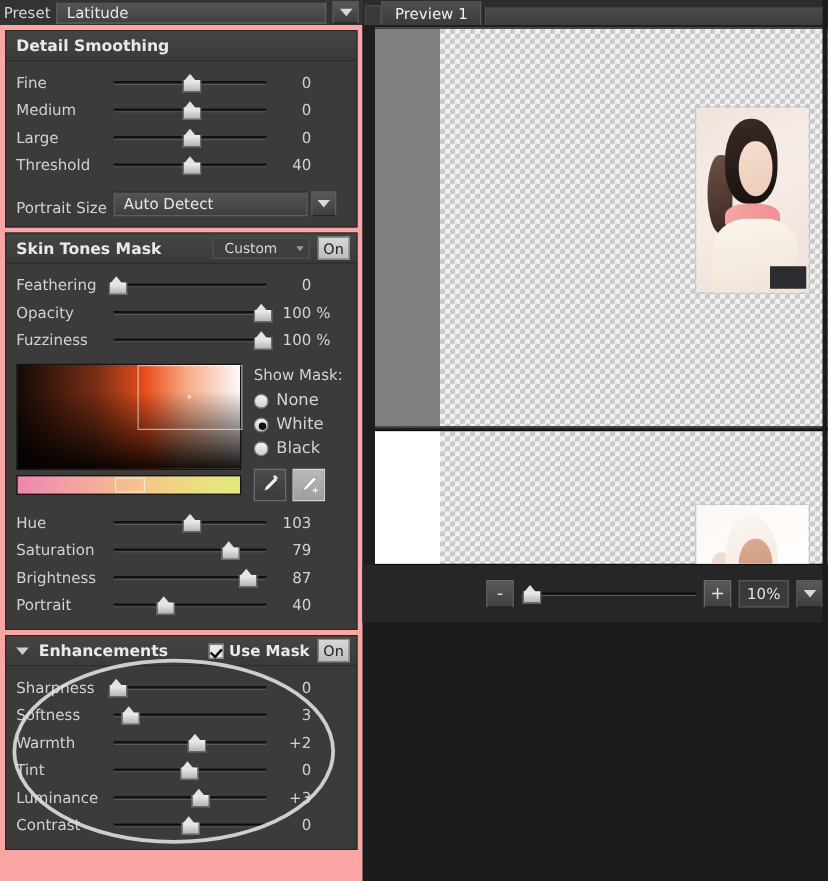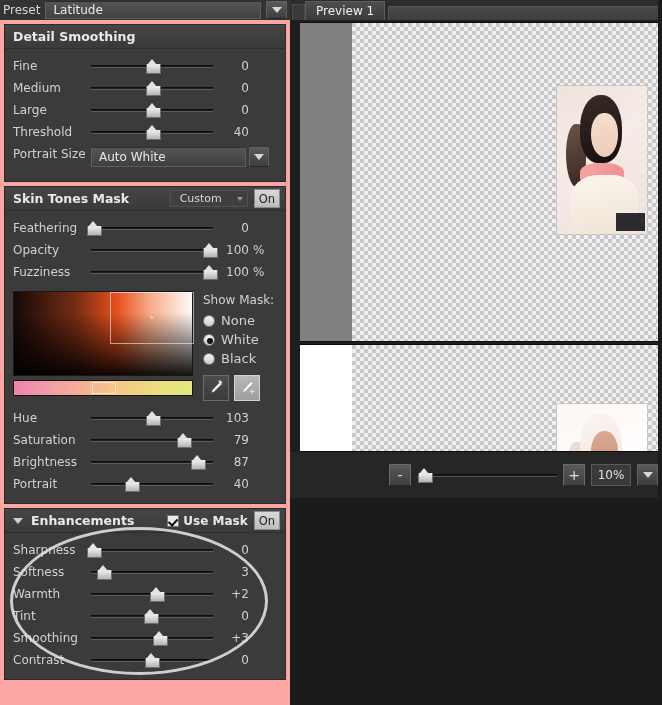--- a/index.html
+++ b/index.html
@@ -124,21 +124,21 @@
     border-left: 5.5px solid transparent; border-right: 5.5px solid transparent;
     border-bottom: 6px solid #e4e4e4;
   }
   .val {
     width: 30px; text-align: right; color: #d2d2d2; font-size: 12px;
     margin-left: 6px;
   }
   .unit { width: 14px; color: #d2d2d2; font-size: 12px; margin-left: 4px; }
 
   
-  .psize-row { display: flex; align-items: flex-start; height: 26px; margin-top: 4px; }
+  .psize-row { display: flex; align-items: flex-end; height: 26px; margin-top: 4px; }
   .psize-row .nm { width: 78px; color: #d2d2d2; font-size: 12px; }
   .psize-combo {
     width: 155px; height: 20px; background-image: linear-gradient(#565656, #3f3f3f);
     border: 1px solid #5e5e5e; border-top-color: #2e2e2e;
     display: flex; align-items: center; padding-left: 7px;
     color: #e8e8e8; font-size: 12px;
   }
   .psize-arrow {
     width: 20px; height: 20px; margin-left: 3px;
     background-image: linear-gradient(#5a5a5a, #3d3d3d);
@@ -372,21 +372,21 @@
           <div class="track-wrap">
             <div class="track"></div>
             <div class="thumb" style="left:50%"></div>
           </div>
           <span class="val">40</span>
         </div>
 
         <div class="psize-row">
           <span class="nm">Portrait Size</span>
           <div class="psize-combo">
-            <span>Auto White</span>
+            <span>Auto Detect</span>
           </div>
           <div class="psize-arrow">
             <div class="tri-down"></div>
           </div>
         </div>
       </div>
     </div>
 
     <div class="group">
       <div class="group-header">
@@ -547,21 +547,21 @@
         </div>
         <div class="srow">
           <span class="nm">Tint</span>
           <div class="track-wrap">
             <div class="track"></div>
             <div class="thumb" style="left:48%"></div>
           </div>
           <span class="val">0</span>
         </div>
         <div class="srow">
-          <span class="nm">Smoothing</span>
+          <span class="nm">Luminance</span>
           <div class="track-wrap">
             <div class="track"></div>
             <div class="thumb" style="left:56%"></div>
           </div>
           <span class="val">+3</span>
         </div>
         <div class="srow">
           <span class="nm">Contrast</span>
           <div class="track-wrap">
             <div class="track"></div>

